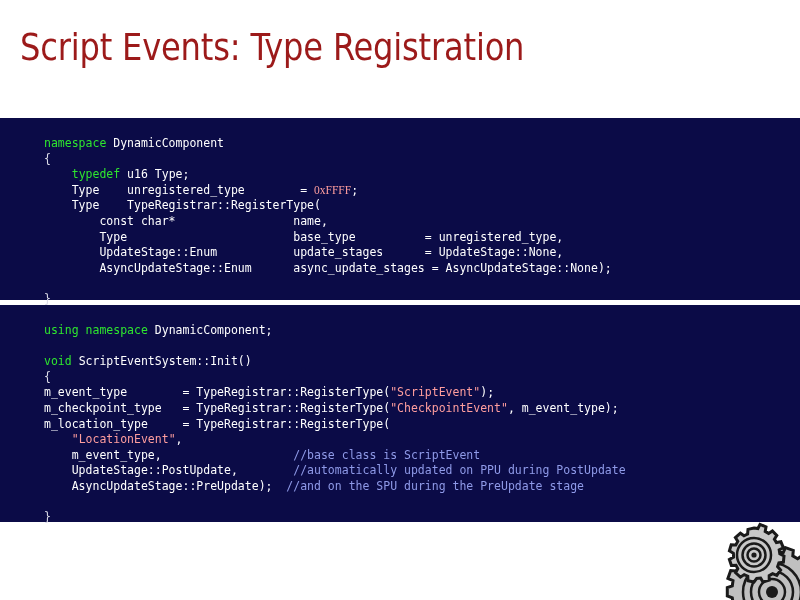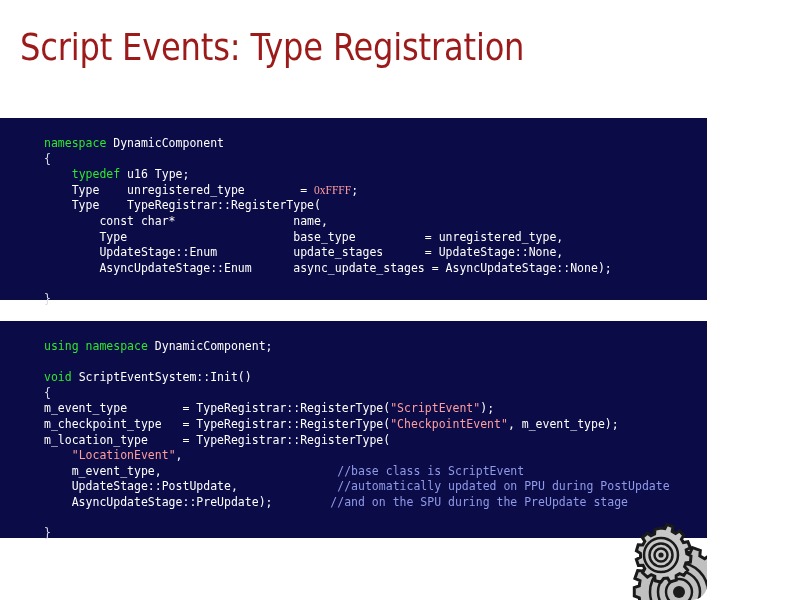--- a/index.html
+++ b/index.html
@@ -10,25 +10,24 @@
     width: 800px;
     height: 600px;
     background: #ffffff;
     font-family: "Liberation Sans", sans-serif;
     overflow: hidden;
     position: relative;
   }
   .slide {
     position: absolute;
     inset: 0;
-    width: 707px;
+    width: 800px;
     height: 600px;
     background: #ffffff;
     overflow: hidden;
-    border-radius: 15px;
   }
   .slide-title {
     position: absolute;
     left: 20px;
     top: 25px;
     font-family: "DejaVu Sans Condensed", "Liberation Sans Narrow", "Liberation Sans", sans-serif;
     font-size: 38px;
     font-weight: 400;
     letter-spacing: -0.2px;
     color: #9c1a1a;
@@ -39,39 +38,39 @@
   }
   .code-panel {
     position: absolute;
     left: 0;
     width: 800px;
     background: #0b0b47;
     box-sizing: border-box;
     padding: 7px;
   }
   #code-panel-1 { top: 118px; height: 182px; }
-  #code-panel-2 { top: 321px; height: 217px; }
+  #code-panel-2 { top: 305px; height: 217px; }
 
   .code-block {
     position: absolute;
     left: 44px;
     top: 18px;
     font-family: "DejaVu Sans Mono", "Liberation Mono", monospace;
     font-size: 11.5px;
     line-height: 15.6px;
     white-space: pre;
     color: #ffffff;
     letter-spacing: 0px;
   }
   .code-line { white-space: pre; min-height: 15.6px; }
 
   .tok-kw   { color: #2ee62e; }
   .tok-str  { color: #ff9e9e; }
   .tok-num  { color: #ff9e9e; font-family: Liberation Serif, serif; }
-  .tok-cmt  { color: #8f9ae8; margin-left: 44px; }
+  .tok-cmt  { color: #8f9ae8; }
   .tok-txt  { color: #f2f2f8; }
   .tok-punct{ color: #dcdce8; }
 
   
   .gear-decor {
     position: absolute;
     right: 0;
     bottom: 0;
     width: 110px;
     height: 100px;

